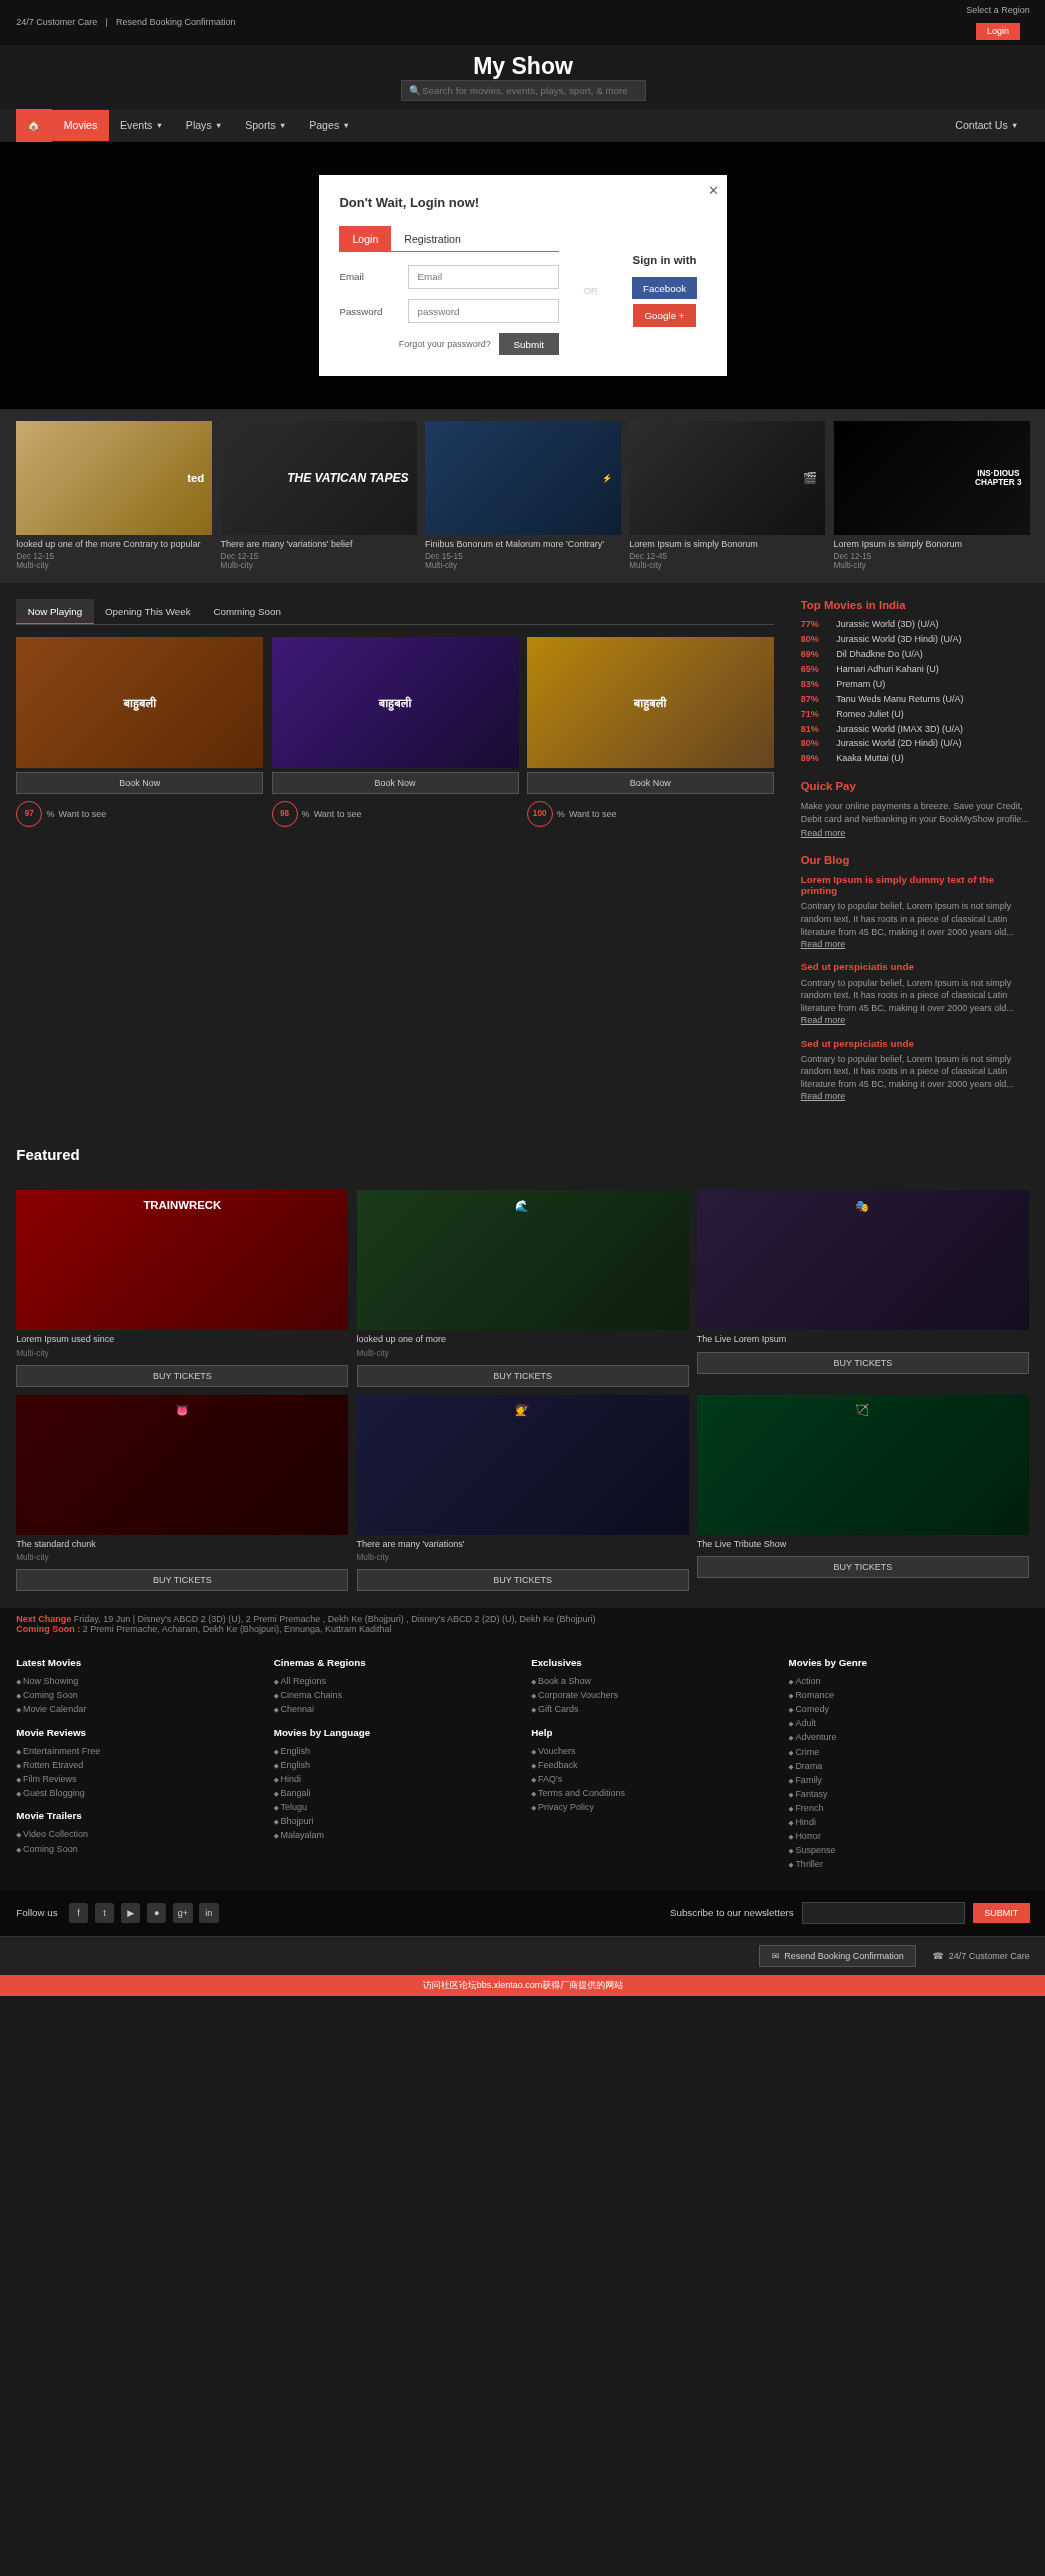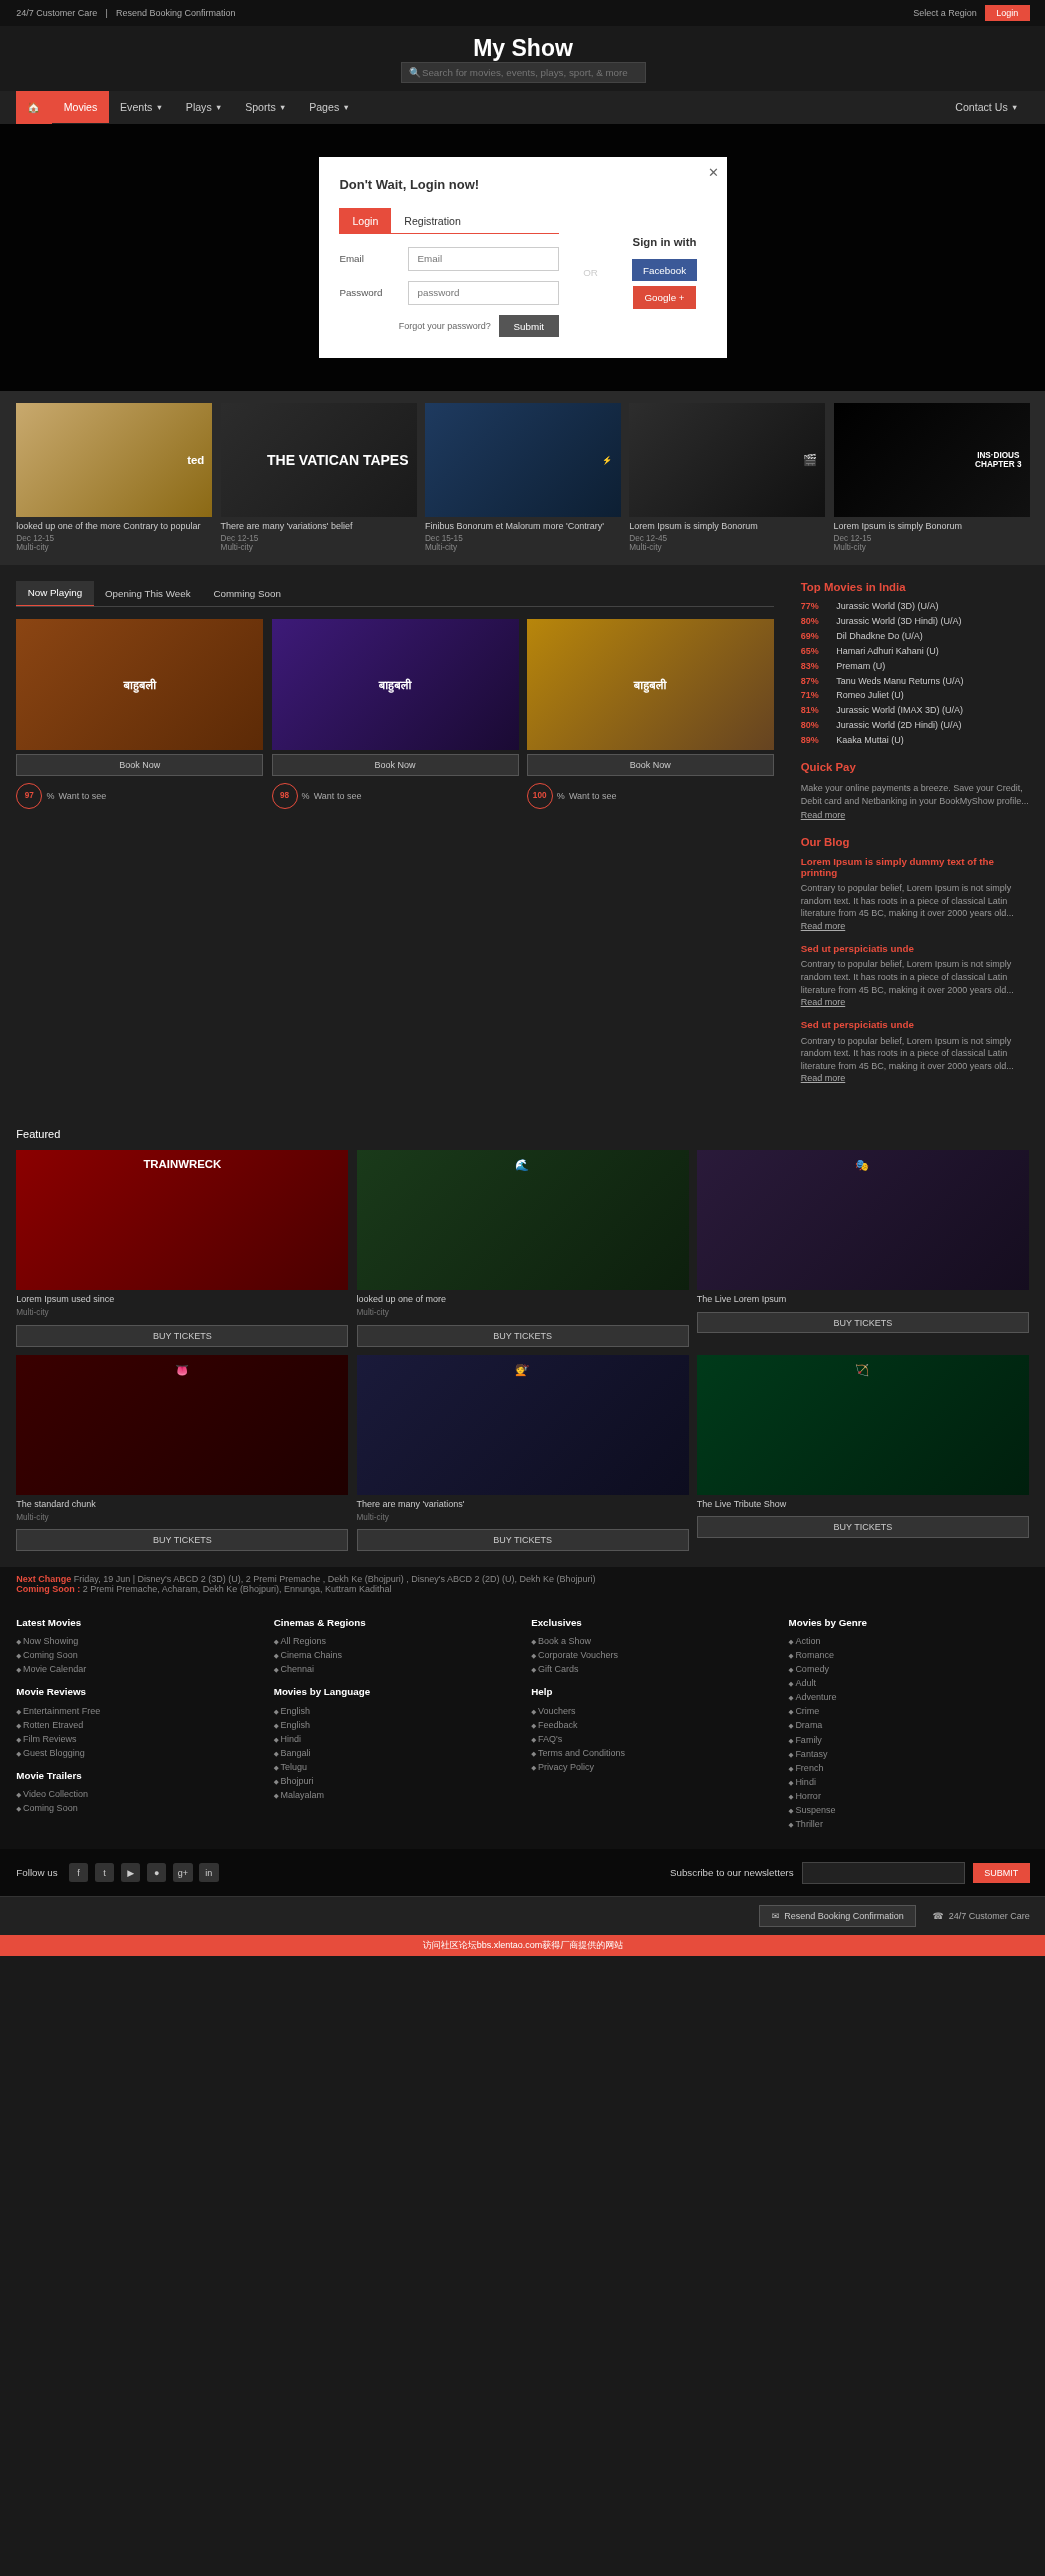--- a/index.html
+++ b/index.html
@@ -2,21 +2,21 @@
 <html style="font-size:13px"><head>
   <meta charset="utf-8">
   <style>
     * { margin: 0; padding: 0; box-sizing: border-box; }
     body { font-family: Arial, sans-serif; background: #1a1a1a; color: #ccc; font-size: 9.8px; width: 1046px; }
 
     
     .top-bar { background: #111; color: #aaa; font-size: 9px; padding: 4.9px 16.3px; display: flex; justify-content: space-between; align-items: center; }
     .top-bar a { color: #aaa; text-decoration: none; }
     .top-bar-left { display: flex; gap: 8.2px; align-items: center; }
-    .top-bar-right { display: flex; gap: 8.2px; align-items: center; }
+    .top-bar-right { display: flex; gap: 8.2px; align-items: center; flex-direction: column; }
     .login-btn { background: #e74c3c; color: #fff; border: none; padding: 3.3px 11.4px; cursor: pointer; font-size: 9px; }
 
     
     .header { background: #1a1a1a; padding: 8.2px 16.3px; display: flex; justify-content: space-between; align-items: center; flex-direction: column; }
     .logo { color: #fff; font-size: 23px; font-weight: bold; }
     .search-box { display: flex; align-items: center; background: #333; border: 0.8px solid #444; padding: 4.1px 8.2px; width: 245px; }
     .search-box input { background: transparent; border: none; color: #ccc; outline: none; width: 100%; font-size: 9.8px; }
 
     
     .nav { background: #222; display: flex; align-items: center; padding: 0 16.3px; }
@@ -77,21 +77,21 @@
     .rank-score { color: #e74c3c; font-weight: bold; width: 29px; }
     .quick-pay-section { margin-top: 16.3px; }
     .blog-section { margin-top: 16.3px; }
     .blog-entry { margin-bottom: 12.3px; }
     .blog-entry-title { color: #e74c3c; font-size: 9.8px; font-weight: bold; margin-bottom: 4.1px; }
     .blog-entry-text { color: #999; font-size: 9px; line-height: 1.4; }
     .read-more { color: #aaa; font-size: 9px; text-decoration: underline; cursor: pointer; }
 
     
     .featured-section { padding: 16.3px; background: #1e1e1e; }
-    .section-title { color: #fff; font-size: 11px; font-weight: normal; margin-bottom: 10px; }
+    .section-title { color: #fff; font-size: 15px; font-weight: bold; margin-bottom: 27px; }
     .featured-grid { display: flex; flex-wrap: wrap; gap: 8.2px; }
     .featured-card { width: calc(33.33% - 5.7px); }
     .featured-img { width: 100%; height: 140px; background: #333; display: flex; align-items: flex-start; justify-content: center; color: #888; overflow: hidden; }
     .featured-title { color: #ccc; font-size: 9px; margin: 4.1px 0; }
     .featured-subtitle { color: #777; font-size: 8.2px; margin-bottom: 4.1px; }
     .buy-btn { background: #333; color: #ccc; border: 0.8px solid #555; width: 100%; padding: 4.9px; font-size: 9px; cursor: pointer; margin-top: 3.3px; }
 
     
     .ticker-bar { background: #111; padding: 6.5px 16.3px; font-size: 9px; color: #888; }
     .ticker-label { color: #e74c3c; font-weight: bold; }
@@ -233,21 +233,21 @@
     <div class="movie-card">
       <div class="movie-poster-placeholder img-ted">
         <div class="img-text">ted</div>
       </div>
       <div class="movie-title">looked up one of the more Contrary to popular</div>
       <div class="movie-date">Dec 12-15</div>
       <div class="movie-city">Multi-city</div>
     </div>
     <div class="movie-card">
       <div class="movie-poster-placeholder img-vatican">
-        <div class="img-text" style="font-size:14px;">THE VATICAN TAPES</div>
+        <div class="img-text" style="font-size:12px;font-style:italic;">THE VATICAN TAPES</div>
       </div>
       <div class="movie-title">There are many 'variations' belief</div>
       <div class="movie-date">Dec 12-15</div>
       <div class="movie-city">Multi-city</div>
     </div>
     <div class="movie-card">
       <div class="movie-poster-placeholder img-finibus">
         <div class="img-text" style="font-size:8.2px;">⚡</div>
       </div>
       <div class="movie-title">Finibus Bonorum et Malorum more 'Contrary'</div>

